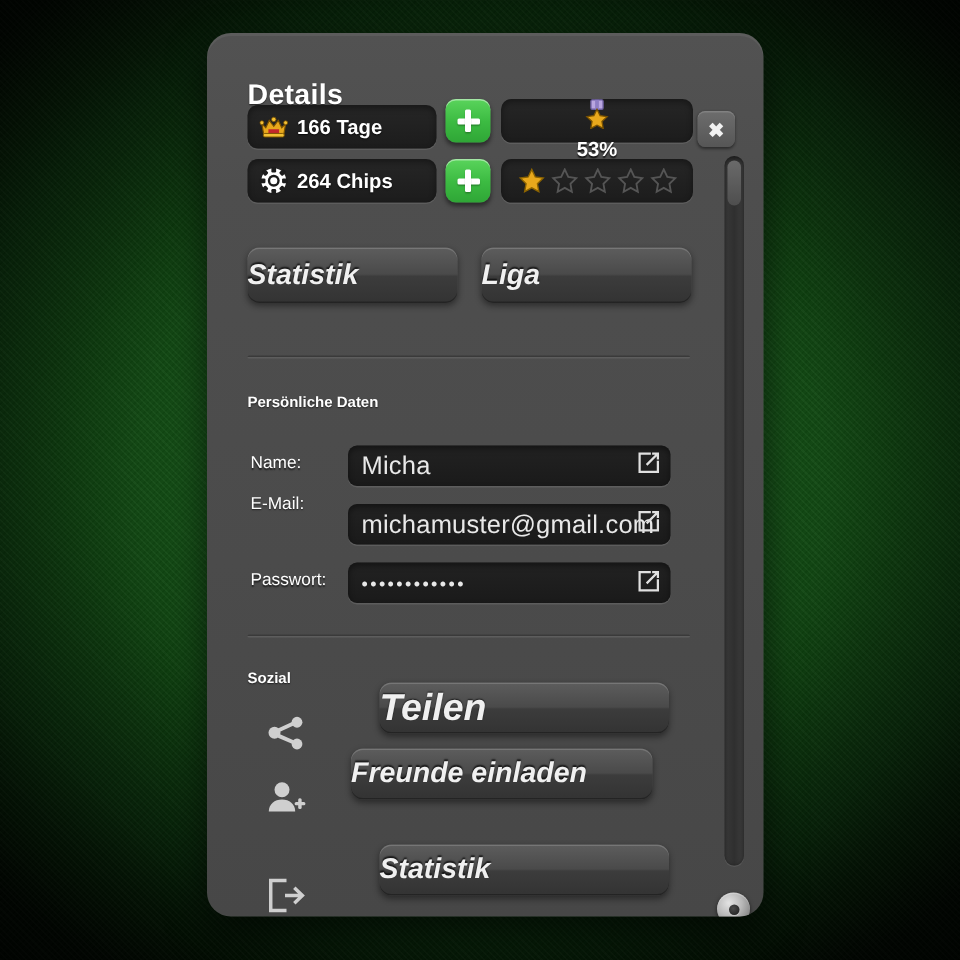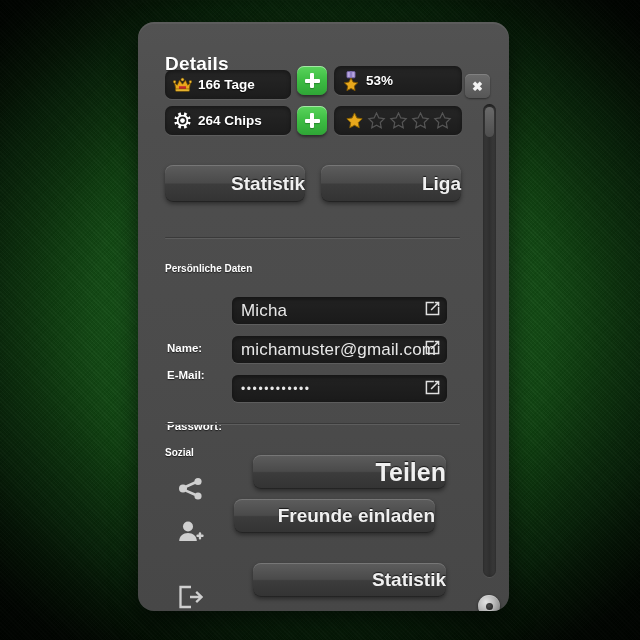--- a/index.html
+++ b/index.html
@@ -55,21 +55,21 @@
   .pill {
     position:absolute; height:29px; border-radius:7px;
     background:linear-gradient(180deg,#262626,#1c1c1c);
     box-shadow:0 1px 0 rgba(255,255,255,.09), 0 2px 4px rgba(0,0,0,.4) inset;
     display:flex; align-items:center; padding:0 8px; gap:6px;
     color:#fff; font-size:13.5px; font-weight:bold;
     text-shadow:0 1px 1px rgba(0,0,0,.8);
   }
   #pill-days  { left:27px;  top:48px; width:126px; }
   #pill-chips { left:27px;  top:84px; width:126px; }
-  #pill-pct   { left:196px; top:44px; width:128px; }
+  #pill-pct   { left:196px; top:44px; width:128px;flex-direction:column; }
   #pill-stars { left:196px; top:84px; width:128px; justify-content:center; gap:3px; padding:0 6px;}
 
   .plus-btn {
     position:absolute; width:30px; height:29px; border-radius:7px;
     background:linear-gradient(180deg,#5ad45c 0%,#3cbb42 52%,#2fa636 100%);
     box-shadow:0 1px 0 rgba(255,255,255,.45) inset, 0 2px 3px rgba(0,0,0,.45);
     display:flex; align-items:center; justify-content:center;
   }
   #plus-days  { left:159px; top:44px; }
   #plus-chips { left:159px; top:84px; }
@@ -81,22 +81,22 @@
   .plus-glyph::before { left:0; top:5.5px; width:15px; height:4px; }
   .plus-glyph::after  { top:0; left:5.5px; height:15px; width:4px; }
 
   .pill-ico { flex:0 0 auto; display:flex; align-items:center; justify-content:center; }
 
   
   .btn {
     position:absolute; border-radius:8px;
     background:linear-gradient(180deg,#5d5d5d 0%,#4a4a4a 48%,#3c3c3c 52%,#333333 100%);
     box-shadow:0 1px 0 rgba(255,255,255,.16) inset, 0 -1px 0 rgba(0,0,0,.3) inset, 0 2px 4px rgba(0,0,0,.42);
-    display:flex; align-items:center; justify-content:flex-end;
-    color:#f0f0f0; font-weight:bold; text-shadow:0 -1px 1px rgba(0,0,0,.7);
+    display:flex; align-items:center; justify-content:flex-start;
+    color:#f0f0f0; font-weight:bold; text-shadow:0 -1px 1px rgba(0,0,0,.7);font-style:italic;
   }
   #btn-statistik { left:27px;  top:143px; width:140px; height:37px; font-size:19px; }
   #btn-liga      { left:183px; top:143px; width:140px; height:37px; font-size:19px; }
   #btn-teilen    { left:115px; top:433px; width:193px; height:34px; font-size:25px; }
   #btn-invite    { left:96px; top:477px; width:201px; height:34px; font-size:19px; }
   #btn-logout    { left:115px; top:541px; width:193px; height:34px; font-size:19px; }
 
   
   .divider {
     position:absolute; left:27px; width:295px; height:2px;
@@ -105,22 +105,22 @@
   }
   #div-1 { top:215px; }
   #div-2 { top:401px; }
 
   .section-title { position:absolute; color:#fff; font-size:10px; font-weight:bold;
     text-shadow:0 1px 1px rgba(0,0,0,.6); }
   #sec-personal { left:27px; top:241px; }
   #sec-social   { left:27px; top:425px; }
 
   
-  .f-label { position:absolute; left:29px; color:#fff; font-size:11.5px; font-weight:bold;
-    text-shadow:0 1px 1px rgba(0,0,0,.6);margin-top:39px; }
+  .f-label { position:absolute; left:29px; color:#fff; font-size:11.5px; font-weight:normal;
+    text-shadow:0 1px 1px rgba(0,0,0,.6); }
   .f-field {
     position:absolute; left:94px; width:215px; height:27px; border-radius:6px;
     background:linear-gradient(180deg,#222222,#1a1a1a);
     box-shadow:0 1px 0 rgba(255,255,255,.1), 0 2px 4px rgba(0,0,0,.45) inset;
     display:flex; align-items:center; padding:0 30px 0 9px;
     color:#e8e8e8; font-size:17px; letter-spacing:.15px; overflow:hidden; white-space:nowrap;
   }
   .f-field.pw { letter-spacing:1.6px; font-size:12px; }
   .edit-ico { position:absolute; right:7px; top:50%; transform:translateY(-50%); }
   #lbl-name { top:281px; } #fld-name { top:275px; }

